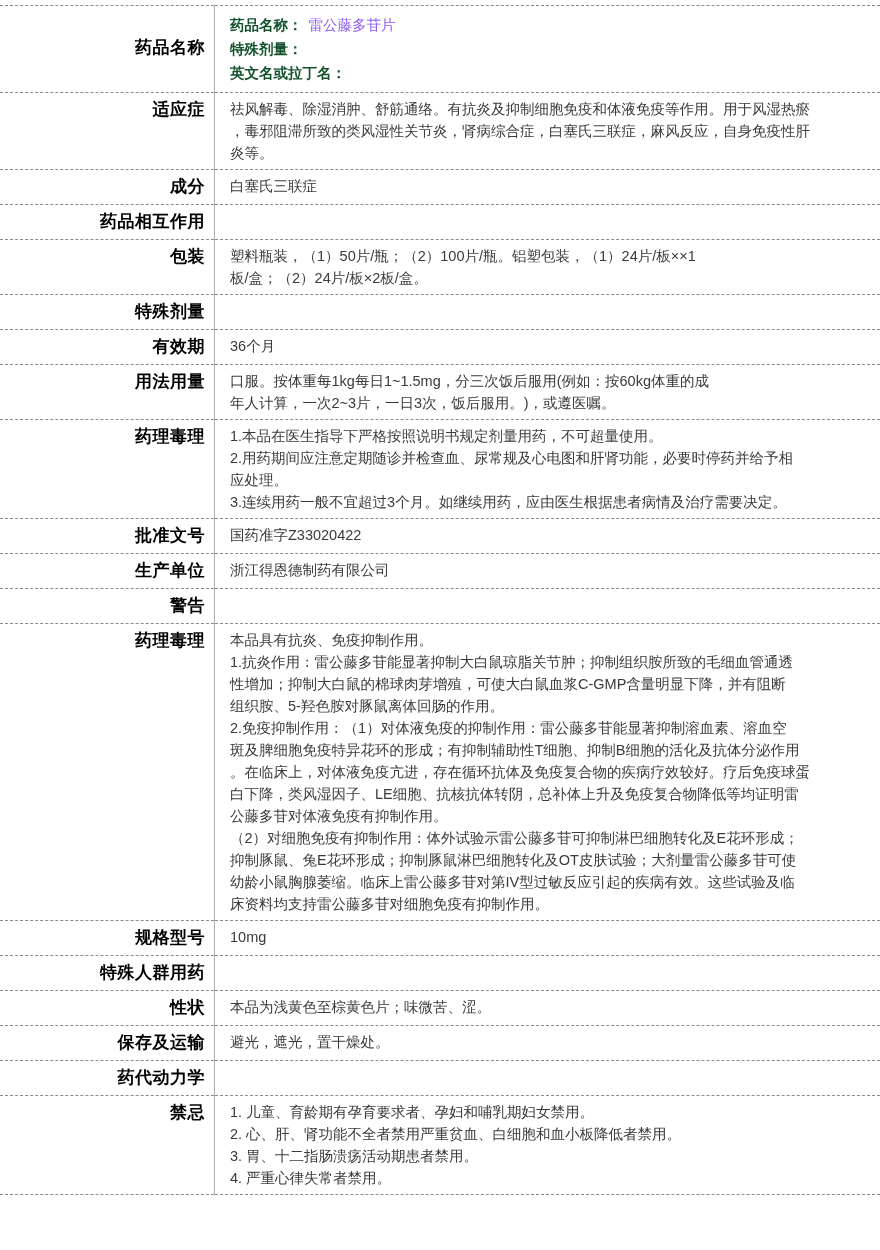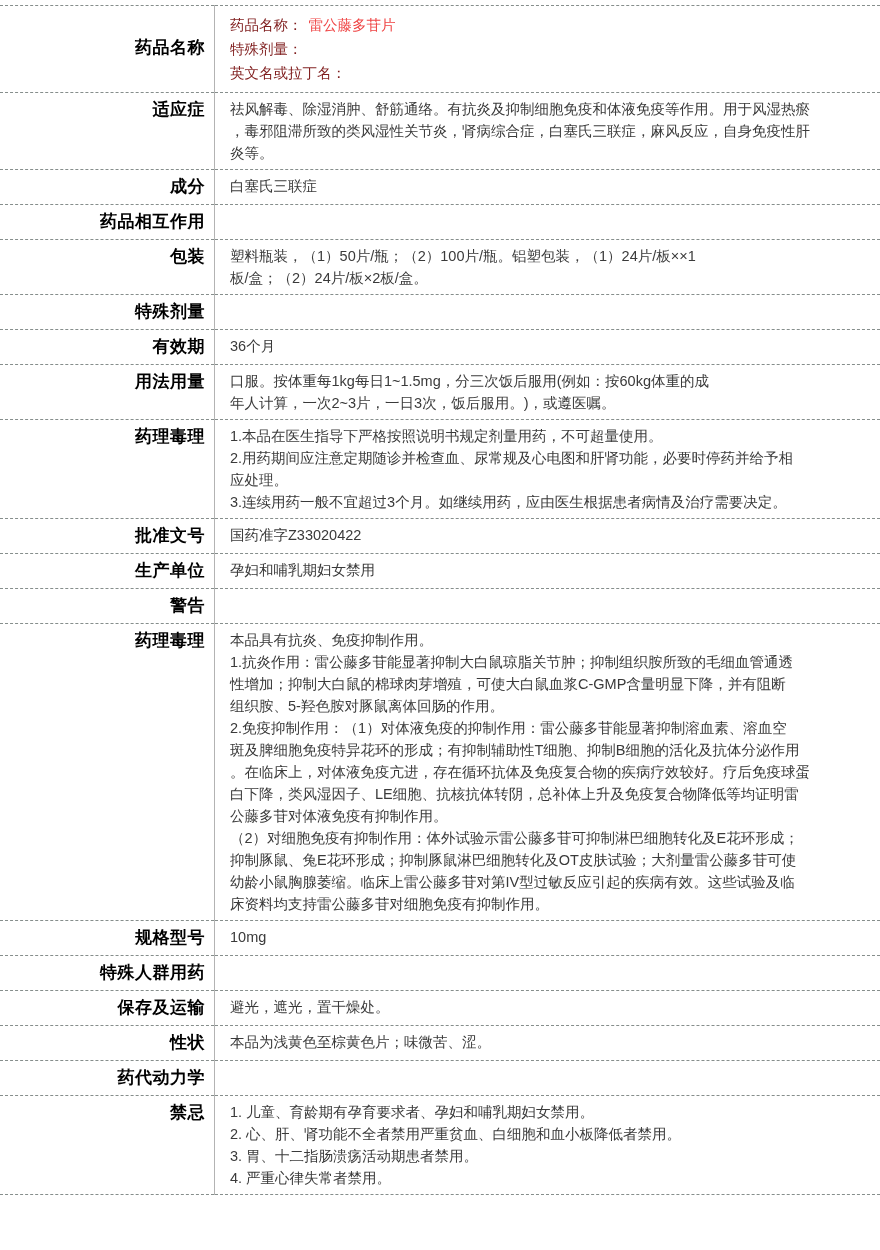--- a/index.html
+++ b/index.html
@@ -40,22 +40,22 @@
   td.value {
     vertical-align: top;
     font-size: 14.5px;
     line-height: 22px;
     color: #3a3a3a;
     padding: 5px 70px 5px 15px;
     white-space: pre-line;
   }
   tr.name-row td.value { line-height: 24px; padding-top: 7px; padding-bottom: 7px; white-space: normal; }
   .name-line { line-height: 24px; }
-  .sub-label { color: #7f1d1d; margin-right: 6px; }
-  .name-val { color: #ef4444; }
+  .sub-label { color: #14532d; margin-right: 6px; font-weight: bold; }
+  .name-val { color: #8b5cf6; }
 </style>
 </head>
 <body>
 
 <div class="page">
   <table class="drug-table">
     <tbody>
       <tr class="name-row">
         <td class="label v-mid">药品名称</td>
         <td class="value">
@@ -102,21 +102,21 @@
 2.用药期间应注意定期随诊并检查血、尿常规及心电图和肝肾功能，必要时停药并给予相
 应处理。
 3.连续用药一般不宜超过3个月。如继续用药，应由医生根据患者病情及治疗需要决定。</td>
       </tr>
       <tr>
         <td class="label">批准文号</td>
         <td class="value">国药准字Z33020422</td>
       </tr>
       <tr>
         <td class="label">生产单位</td>
-        <td class="value">孕妇和哺乳期妇女禁用</td>
+        <td class="value">浙江得恩德制药有限公司</td>
       </tr>
       <tr>
         <td class="label">警告</td>
         <td class="value"></td>
       </tr>
       <tr>
         <td class="label">药理毒理</td>
         <td class="value">本品具有抗炎、免疫抑制作用。
 1.抗炎作用：雷公藤多苷能显著抑制大白鼠琼脂关节肿；抑制组织胺所致的毛细血管通透
 性增加；抑制大白鼠的棉球肉芽增殖，可使大白鼠血浆C-GMP含量明显下降，并有阻断
@@ -133,26 +133,26 @@
       </tr>
       <tr>
         <td class="label">规格型号</td>
         <td class="value">10mg</td>
       </tr>
       <tr>
         <td class="label">特殊人群用药</td>
         <td class="value"></td>
       </tr>
       <tr>
+        <td class="label">性状</td>
+        <td class="value">本品为浅黄色至棕黄色片；味微苦、涩。</td>
+      </tr>
+      <tr>
         <td class="label">保存及运输</td>
         <td class="value">避光，遮光，置干燥处。</td>
-      </tr>
-      <tr>
-        <td class="label">性状</td>
-        <td class="value">本品为浅黄色至棕黄色片；味微苦、涩。</td>
       </tr>
       <tr>
         <td class="label">药代动力学</td>
         <td class="value"></td>
       </tr>
       <tr>
         <td class="label">禁忌</td>
         <td class="value">1. 儿童、育龄期有孕育要求者、孕妇和哺乳期妇女禁用。
 2. 心、肝、肾功能不全者禁用严重贫血、白细胞和血小板降低者禁用。
 3. 胃、十二指肠溃疡活动期患者禁用。

